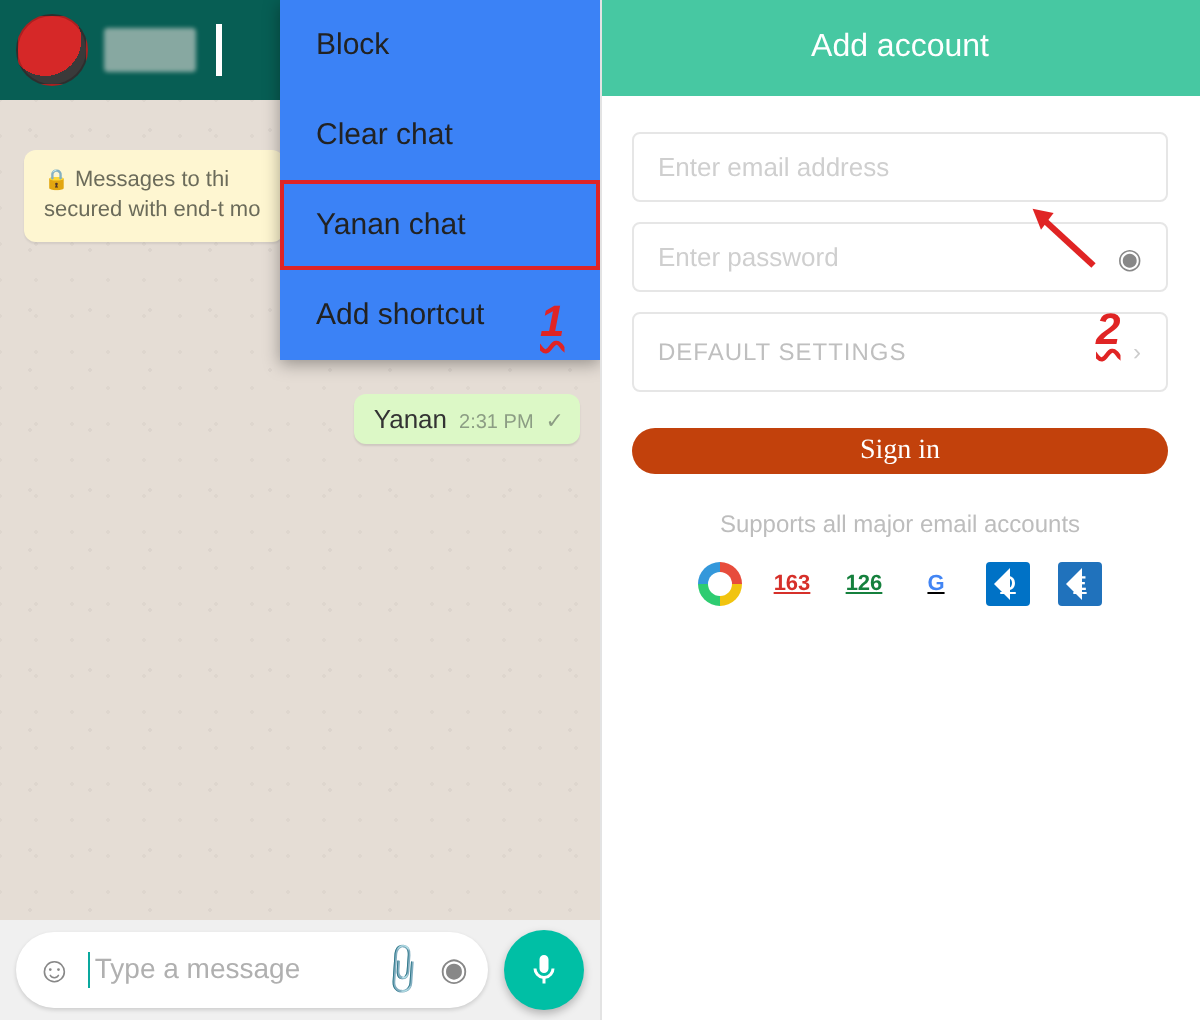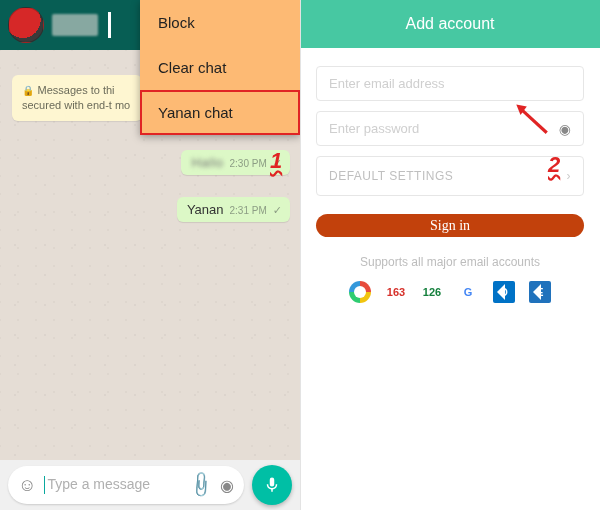--- a/index.html
+++ b/index.html
@@ -30,36 +30,36 @@
   .input-box { flex:1; height:38px; background:#fff; border-radius:19px; display:flex; align-items:center; padding:0 10px; gap:8px; box-shadow:0 1px 2px rgba(0,0,0,.15); }
   .input-box .emoji { font-size:18px; color:#888; }
   .input-box .field { flex:1; font-size:14px; color:#b0b0b0; outline:none; border:none; }
   .input-box .field .cursor { border-left:1px solid #0aa89e; display:inline-block; height:18px; vertical-align:middle; margin-right:2px; }
   .attach { font-size:18px; color:#888; transform: rotate(45deg); }
   .cam { font-size:16px; color:#888; }
   .mic { width:40px; height:40px; border-radius:50%; background:#00bfa5; display:flex; align-items:center; justify-content:center; box-shadow:0 2px 4px rgba(0,0,0,.25); }
   .mic svg { fill:#fff; width:18px; height:18px; }
 
   
-  .menu { position: absolute; top:0; left:140px; width:160px; background:#fdba74; box-shadow:0 2px 8px rgba(0,0,0,.35); z-index:5; }
+  .menu { position: absolute; top:0; left:140px; width:160px; background:#3b82f6; box-shadow:0 2px 8px rgba(0,0,0,.35); z-index:5; }
   .menu-item { padding: 14px 18px; font-size: 15px; color:#222; }
   .menu-item.hl { border: 2px solid #e02424; padding: 12px 16px; }
   .annot1 { position:absolute; top:148px; left:270px; color:#e02424; font-size:22px; font-weight:bold; font-style:italic; z-index:6; text-decoration: underline wavy #e02424; }
 
   
   .acct-header { height:48px; background:#47c8a2; color:#fff; display:flex; align-items:center; justify-content:center; font-size:16px; font-weight:400; }
   .form { padding: 18px 16px 0; }
   .field-box { height:35px; border:1px solid #e6e6e6; border-radius:4px; display:flex; align-items:center; padding:0 12px; margin-bottom:10px; font-size:13px; color:#cfcfcf; position:relative; }
   .eye { margin-left:auto; color:#888; font-size:14px; }
   .row-default { height:40px; border:1px solid #e6e6e6; border-radius:4px; display:flex; align-items:center; padding:0 12px; font-size:12px; color:#bfbfbf; letter-spacing:.5px;gap:28px; }
   .chev { margin-left:auto; color:#ccc; }
   .signin { margin-top:18px; height:23px; border-radius:20px; background:#c2410c; display:flex; align-items:center; justify-content:center; color:#fff; font-size:14px;font-family:Liberation Serif, serif; }
   .support { margin-top:18px; text-align:center; font-size:12px; color:#bdbdbd; }
   .providers { margin-top:12px; display:flex; justify-content:center; gap:14px; }
-  .prov { width:22px; height:22px; display:flex; align-items:center; justify-content:center; font-size:11px; font-weight:bold; border-radius:2px; }
+  .prov { width:22px; height:22px; display:flex; align-items:center; justify-content:center; font-size:11px; font-weight:bold; border-radius:2px;text-decoration:underline; }
   .prov.circ { background: conic-gradient(#e74c3c 0 90deg,#f1c40f 90deg 180deg,#2ecc71 180deg 270deg,#3498db 270deg); border-radius:50%; position:relative; }
   .prov.circ::after { content:''; position:absolute; width:12px; height:12px; background:#fff; border-radius:50%; }
   .prov.n163 { color:#d6302a; }
   .prov.n126 { color:#15803d; }
   .prov.g { font-family: Arial; }
   .prov.g span:nth-child(1){color:#4285F4;} .prov.g span:nth-child(2){color:#EA4335;} .prov.g span:nth-child(3){color:#FBBC05;} .prov.g span:nth-child(4){color:#34A853;}
   .prov.ms { background:#0072c6; color:#fff; font-size:10px; position:relative; }
   .prov.ms::before { content:''; position:absolute; left:-4px; top:3px; border:8px solid transparent; border-right-color:#fff; }
   .arrow2 { position:absolute; top:96px; left:210px; z-index:3; }
   .arrow2 svg { width:42px; height:42px; }
@@ -118,20 +118,21 @@
         <svg viewBox="0 0 24 24">
             <path d="M12 14a3 3 0 0 0 3-3V5a3 3 0 0 0-6 0v6a3 3 0 0 0 3 3zm5-3a5 5 0 0 1-10 0H5a7 7 0 0 0 6 6.9V21h2v-3.1A7 7 0 0 0 19 11h-2z"></path>
           </svg>
       </div>
     </div>
 
     <div class="menu">
       <div class="menu-item">Block</div>
       <div class="menu-item">Clear chat</div>
       <div class="menu-item hl">Yanan chat</div>
+      <div class="menu-item">Add shortcut</div>
     </div>
     <div class="annot1">1</div>
   </div>
 
   <div class="right">
     <div class="acct-header">Add account</div>
     <div class="form">
       <div class="field-box">
         <span>Enter email address</span>
       </div>

